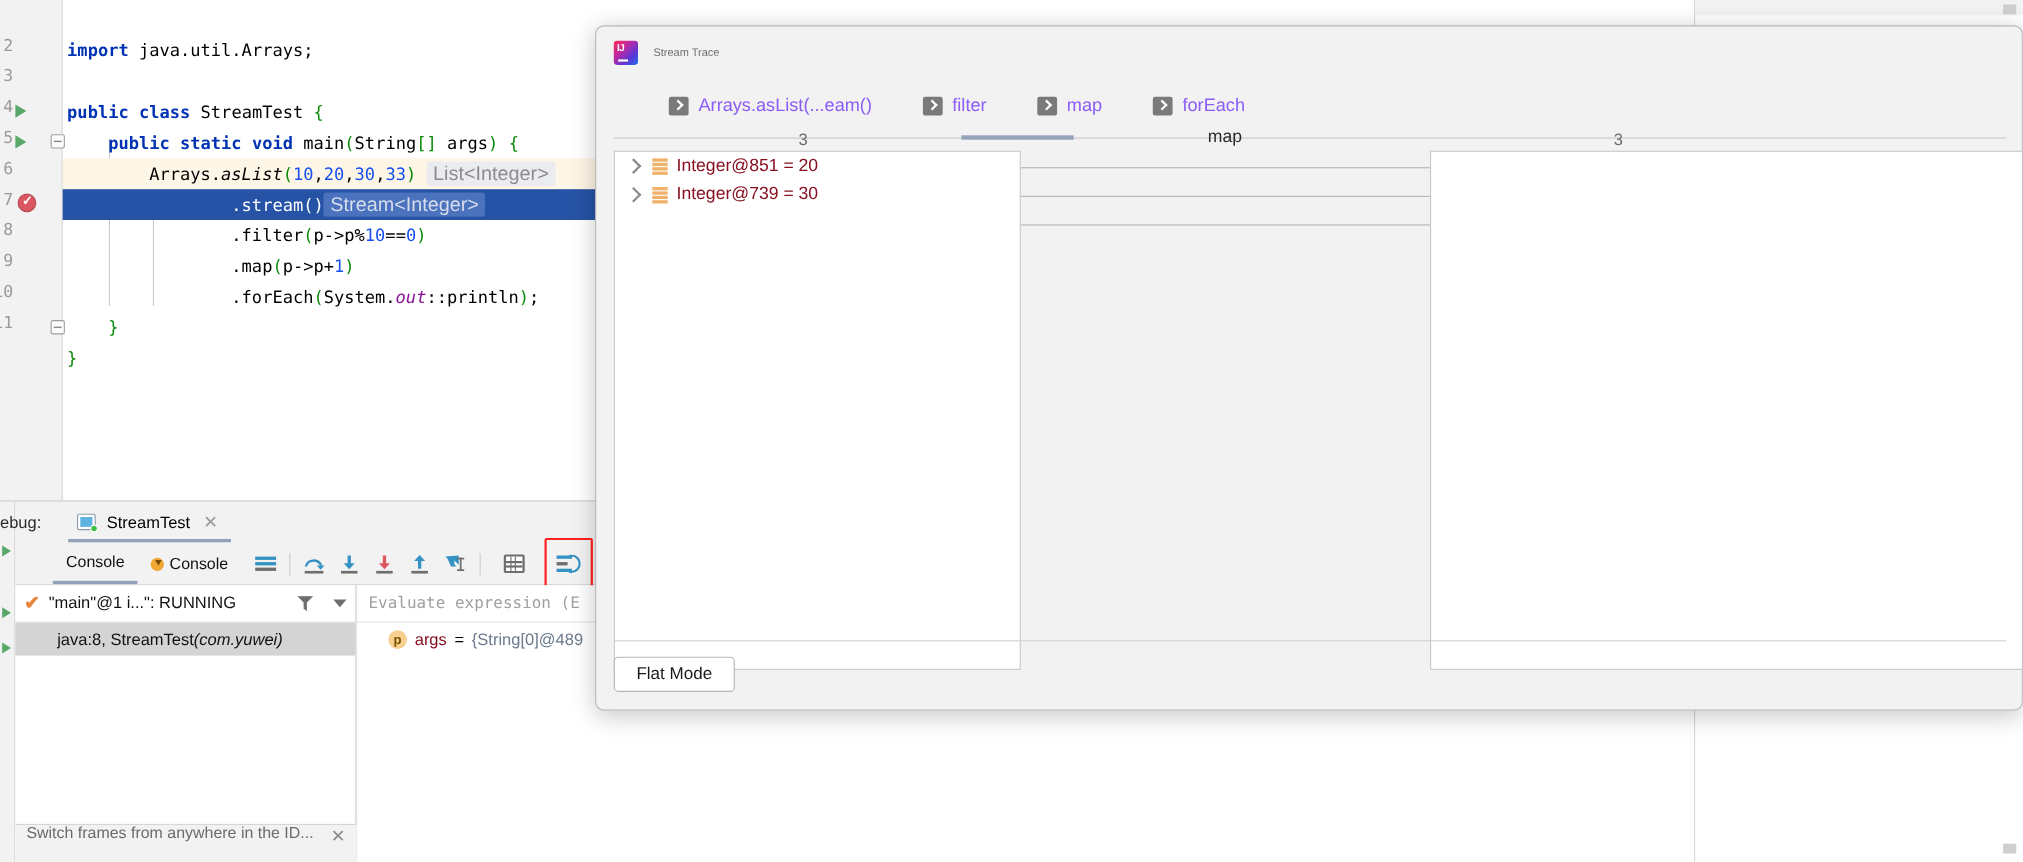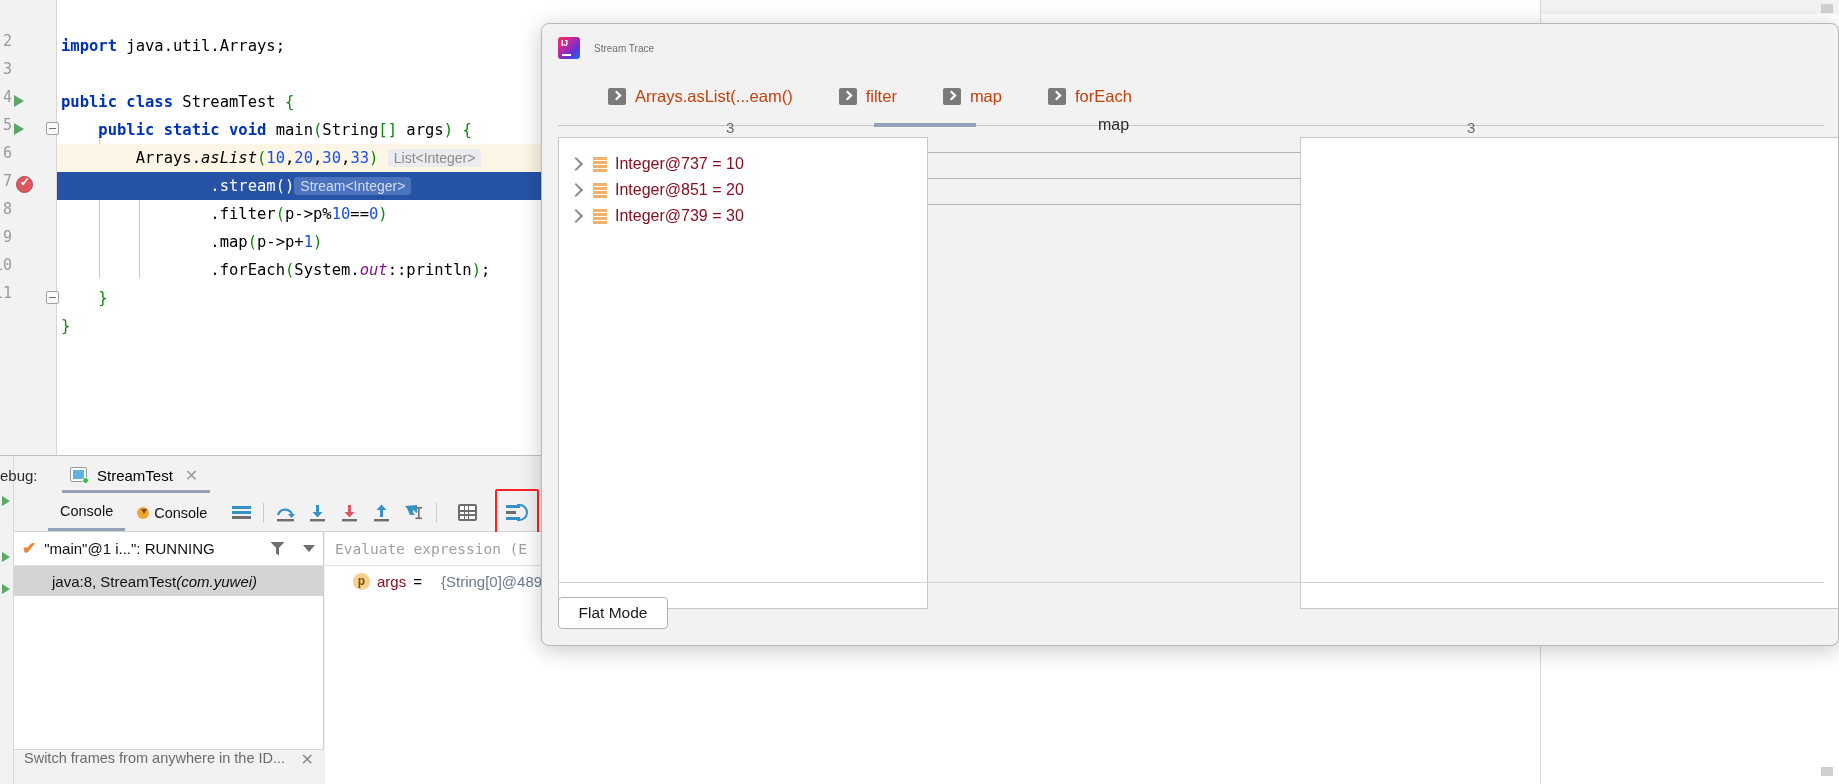--- a/index.html
+++ b/index.html
@@ -29,21 +29,21 @@
   .code { position:absolute; left:57px; top:0; right:0; height:455px;
           font-family:"DejaVu Sans Mono", monospace; font-size:15.5px; line-height:28px; color:#000; }
   .cl { position:absolute; left:0; width:1483px; height:28px; white-space:pre; padding-left:4px; }
   .cl.sel { background:#2653a5; color:#fff; }
   .cl.bpline { background:#fdf5e6; }
   .kw { color:#0033b3; font-weight:600; }
   .num { color:#1750eb; }
   .meth-it { color:#000; font-style:italic; }
   .purple-it { color:#871094; font-style:italic; }
   .paren-g { color:#0a8a0a; }
-  .hint { background:#ebecf0; color:#8c8c8c; border-radius:3px; padding:1px 6px; font-size:14px;
+  .hint { background:#ebecf0; color:#8c8c8c; border-radius:3px; padding:1px 6px; font-size:18px;
           font-family:"Liberation Sans", sans-serif; }
   .cl.sel .hint { background:#4a72bd; color:#d7dded; }
   .cl.sel .kw, .cl.sel .num, .cl.sel .paren-g { color:#fff; }
   .indent-guide { position:absolute; width:1px; background:#c9c9c9; }
 
   
   .debug-win { position:absolute; left:0; top:455px; width:1540px; height:329px; background:#f2f2f2;
                border-top:1px solid #c0c0c0; }
   .debug-strip { position:absolute; left:0; top:0; width:14px; height:329px; background:#f2f2f2;
                  border-right:1px solid #d6d6d6; }
@@ -105,21 +105,21 @@
   .frame-row em { font-style:italic; }
 
   .vars-pane { position:absolute; left:325px; top:76px; width:1215px; height:253px; background:#fff; }
   .eval-row { height:34px; display:flex; align-items:center; padding-left:10px; border-bottom:1px solid #e2e2e2; }
   .eval-ph { color:#a0a0a0; font-family:"DejaVu Sans Mono", monospace; font-size:14.5px; }
   .var-row { height:30px; display:flex; align-items:center; gap:7px; padding-left:28px; font-size:15px; }
   .pill-p { width:17px; height:17px; border-radius:50%; background:#f7cf8e; color:#7a5400; font-size:12px;
             display:flex; align-items:center; justify-content:center; font-weight:bold; }
   .var-name { color:#871021; }
   .var-eq { color:#000; }
-  .var-val { color:#6b7a8c;margin-left:12px; }
+  .var-val { color:#6b7a8c; }
 
   .hintbar { position:absolute; left:14px; top:293px; width:310px; height:36px; background:#f2f2f2;
              border-top:1px solid #d6d6d6; display:flex; padding:0 10px; gap:8px; }
   .hintbar-text { font-size:14.5px; color:#6b6b6b; flex:1; }
   .hintbar-x { color:#8a8a8a; font-size:16px; }
 
   
   .right-col { position:absolute; left:1540px; top:0; width:299px; height:784px; background:#fff;
                border-left:1px solid #d6d6d6; }
   .rc-top { position:absolute; left:0; top:0; width:299px; height:14px; background:#f2f2f2; }
@@ -134,21 +134,21 @@
                padding-left:16px; gap:14px; }
   .ij-logo { width:22px; height:22px; border-radius:3px; position:relative; overflow:hidden;
              background: linear-gradient(135deg,#fe2857 0%, #c4289f 35%, #5c35d6 70%, #1a6ff0 100%); }
   .ij-logo:after { content:"IJ"; position:absolute; left:3px; top:1px; font-size:9px; color:#fff; font-weight:bold;
                    font-family:"Liberation Sans", sans-serif; letter-spacing:-0.5px; }
   .ij-logo:before { content:""; position:absolute; left:4px; bottom:3px; width:9px; height:2px; background:#fff; }
   .dlg-title-text { font-size:10px; color:#6e6e6e; }
 
   .dlg-tabs { position:absolute; left:16px; top:55px; width:1266px; height:37px; display:flex; align-items:flex-start; }
   .strace-tab { height:34px; display:flex; align-items:center; gap:9px; padding:0 16px; cursor:default; }
-  .strace-tab .lbl { font-size:16.5px; color:#c2410c; }
+  .strace-tab .lbl { font-size:16.5px; color:#8b5cf6; }
   .tab-ico { width:18px; height:17px; background:#7a7a7a; border-radius:2px; position:relative; }
   .tab-ico:after { content:""; position:absolute; left:5px; top:4.5px; width:5px; height:5px;
                    border-right:2px solid #fff; border-bottom:2px solid #fff; transform:rotate(-45deg); }
   .tabs-underline { position:absolute; left:16px; top:101px; width:1266px; height:1px; background:#c8c8c8; }
   .tab-active-bar { position:absolute; top:99px; height:4px; background:#93a2b8; }
 
   .col-head { position:absolute; font-size:15px; color:#6b6b6b; }
   .col-head.big { font-size:16px; color:#2b2b2b; }
 
   .vpanel { position:absolute; background:#fff; border:1px solid #c6c6c6; }
@@ -367,30 +367,20 @@
 
     <div class="col-head" style="left:184px; top:95px;">3</div>
     <div class="col-head big" style="left:556px; top:92px;">map</div>
     <div class="col-head" style="left:925px; top:95px;">3</div>
 
     <div class="link-line" style="left:370px; top:128px; width:389px;"></div>
     <div class="link-line" style="left:370px; top:154px; width:389px;"></div>
     <div class="link-line" style="left:370px; top:180px; width:389px;"></div>
 
     <div class="vpanel" style="left:16px; top:113px; width:370px; height:472px;">
-      <div class="vrow" style="margin-top:13px">
-        <span class="chev"></span>
-        <span class="obj-ico">
-            <i></i>
-            <i></i>
-            <i></i>
-            <i></i>
-          </span>
-        <span class="vtext">Integer@737 = 10</span>
-      </div>
       <div class="vrow">
         <span class="chev"></span>
         <span class="obj-ico">
             <i></i>
             <i></i>
             <i></i>
             <i></i>
           </span>
         <span class="vtext">Integer@851 = 20</span>
       </div>

